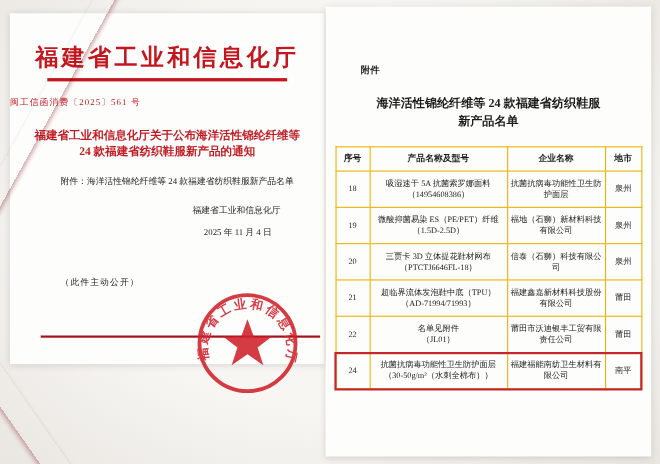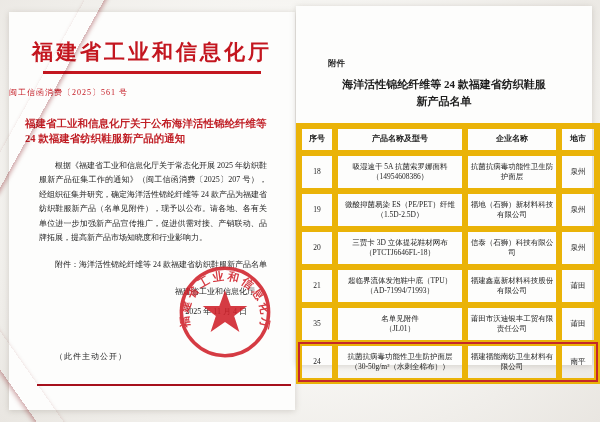--- a/index.html
+++ b/index.html
@@ -3,48 +3,48 @@
 <meta charset="utf-8">
 <style>
   html,body{margin:0;padding:0;}
   .canvas{
     position:relative; width:600px; height:422px; overflow:hidden;
     background:radial-gradient(ellipse at 50% 45%, #f7f6f3 55%, #e9e6e1 100%);
     font-family:"Liberation Serif","DejaVu Serif",serif;
     color:#1c1c1c;
   }
   .page{position:absolute; background:#fdfdfc; box-shadow:0 1px 6px rgba(90,80,70,.22);}
-  .left-page{left:9px; top:12px; width:286px; height:398px;}
-  .right-page{left:296px; top:6px; width:296px; height:359px;}
+  .left-page{left:9px; top:12px; width:286px; height:319px;}
+  .right-page{left:296px; top:6px; width:296px; height:409px;}
 
   
   .ribbon{position:absolute; background:linear-gradient(180deg,#e23b4d 0%,#c01226 45%,#d8djs 0),linear-gradient(90deg,#e8394b,#b10f20 55%,#d32a3c); z-index:5;}
   .ribbon-top{left:-78px; top:68px; width:260px; height:17px; transform:rotate(-61deg); box-shadow:0 2px 4px rgba(120,0,10,.35);}
   .ribbon-bottom{left:-95px; top:375px; width:240px; height:22px; transform:rotate(55deg); box-shadow:0 2px 5px rgba(120,0,10,.35);}
 
   
   .masthead{margin:26px 18px 0; text-align:center; color:#c3161f; font-size:21px; font-weight:bold; letter-spacing:3px; font-family:"Liberation Sans","DejaVu Sans",sans-serif;}
   .masthead-rule{margin:5px auto 0; width:218px; height:2.5px; background:#c3161f;}
   .doc-number{margin:13px 36px 0 0; color:#c3161f; font-size:8px; letter-spacing:1px;}
-  .notice-title{margin:18px 16px 0; color:#c01e25; font-size:10.5px; font-weight:bold; line-height:15px;}
+  .notice-title{margin:18px 16px 0; text-align:center; color:#c01e25; font-size:10.5px; font-weight:bold; line-height:15px;}
   .left-body{margin:13px 28px 0 30px; font-size:8px; line-height:14.5px; text-align:justify;}
   .salutation{margin-bottom:0;}
   .body-para{text-indent:2em;}
   .attachment-line{margin:13px 28px 0 30px; font-size:8px; text-indent:2em;}
   .signature{margin:16px 40px 0 0; text-align:right; font-size:8px;}
   .sig-date{margin:9px 48px 16px 0; text-align:right; font-size:8px;}
   .public-note{margin:34px 0 0 46px; font-size:8px; letter-spacing:1px;}
   .footer-rule{position:absolute; left:28px; right:4px; bottom:24px; height:2px; background:#a6101c;}
   .seal{position:absolute; right:22px; top:252px; opacity:.88; z-index:3;}
 
   
   .attach-label{margin:52px 0 0 32px; font-size:8.5px; font-weight:bold;}
-  .attach-title{margin:6px 10px 0; text-align:center; font-size:11px; font-weight:bold; line-height:17px;}
+  .attach-title{margin:16px 10px 0; text-align:center; font-size:11px; font-weight:bold; line-height:17px;}
   table.products{border-collapse:collapse; margin:13px auto 0; table-layout:fixed; width:262px; font-size:7.5px;}
-  .products th,.products td{border:6px solid #eab308; text-align:center; vertical-align:middle; padding:2px 2px; line-height:10.5px; overflow:hidden;}
+  .products th,.products td{border:1px solid #eab308; text-align:center; vertical-align:middle; padding:2px 2px; line-height:10.5px; overflow:hidden;}
   .products th{font-size:8px; font-weight:bold; height:17px;}
   .products td{height:28px;}
   .col-no{width:26px;} .col-product{width:120px;} .col-company{width:84px;} .col-city{width:28px;}
   .highlight-row{outline:2.5px solid #c4272b; outline-offset:-1px;}
   .product-name,.product-model{display:block;}
 </style>
 </head>
 <body>
 
 <div class="canvas">
@@ -56,21 +56,20 @@
     <div class="masthead">福建省工业和信息化厅</div>
     <div class="masthead-rule"></div>
     <div class="doc-number">闽工信函消费〔2025〕561 号</div>
 
     <div class="notice-title">
       <div>福建省工业和信息化厅关于公布海洋活性锦纶纤维等</div>
       <div>24 款福建省纺织鞋服新产品的通知</div>
     </div>
 
     <div class="left-body">
-      <div class="body-para">根据《福建省工业和信息化厅关于常态化开展 2025 年纺织鞋服新产品征集工作的通知》（闽工信函消费〔2025〕207 号），经组织征集并研究，确定海洋活性锦纶纤维等 24 款产品为福建省纺织鞋服新产品（名单见附件），现予以公布。请各地、各有关单位进一步加强新产品宣传推广，促进供需对接、产销联动、品牌拓展，提高新产品市场知晓度和行业影响力。</div>
     </div>
 
     <div class="attachment-line">附件：海洋活性锦纶纤维等 24 款福建省纺织鞋服新产品名单</div>
 
     <div class="signature">福建省工业和信息化厅</div>
     <div class="sig-date">2025 年 11 月 4 日</div>
 
     <svg class="seal" width="96" height="96" viewBox="0 0 110 110">
       <circle cx="55" cy="55" r="50" fill="none" stroke="#d0212a" stroke-width="4"></circle>
       <path d="M55 30 L61.5 48 L80.5 48 L65.5 59.5 L71.5 78 L55 66.5 L38.5 78 L44.5 59.5 L29.5 48 L48.5 48 Z" fill="#d0212a"></path>
@@ -134,21 +133,21 @@
           <tr>
     <td class="col-no">21</td>
     <td class="col-product">
       <span class="product-name">超临界流体发泡鞋中底（TPU）</span>
       <span class="product-model">（AD-71994/71993）</span>
     </td>
     <td class="col-company">福建鑫嘉新材料科技股份有限公司</td>
     <td class="col-city">莆田</td>
   </tr>
           <tr>
-    <td class="col-no">35</td>
+    <td class="col-no">22</td>
     <td class="col-product">
       <span class="product-name">名单见附件</span>
       <span class="product-model">（JL01）</span>
     </td>
     <td class="col-company">莆田市沃迪银丰工贸有限责任公司</td>
     <td class="col-city">莆田</td>
   </tr>
           <tr class="highlight-row">
     <td class="col-no">24</td>
     <td class="col-product">

